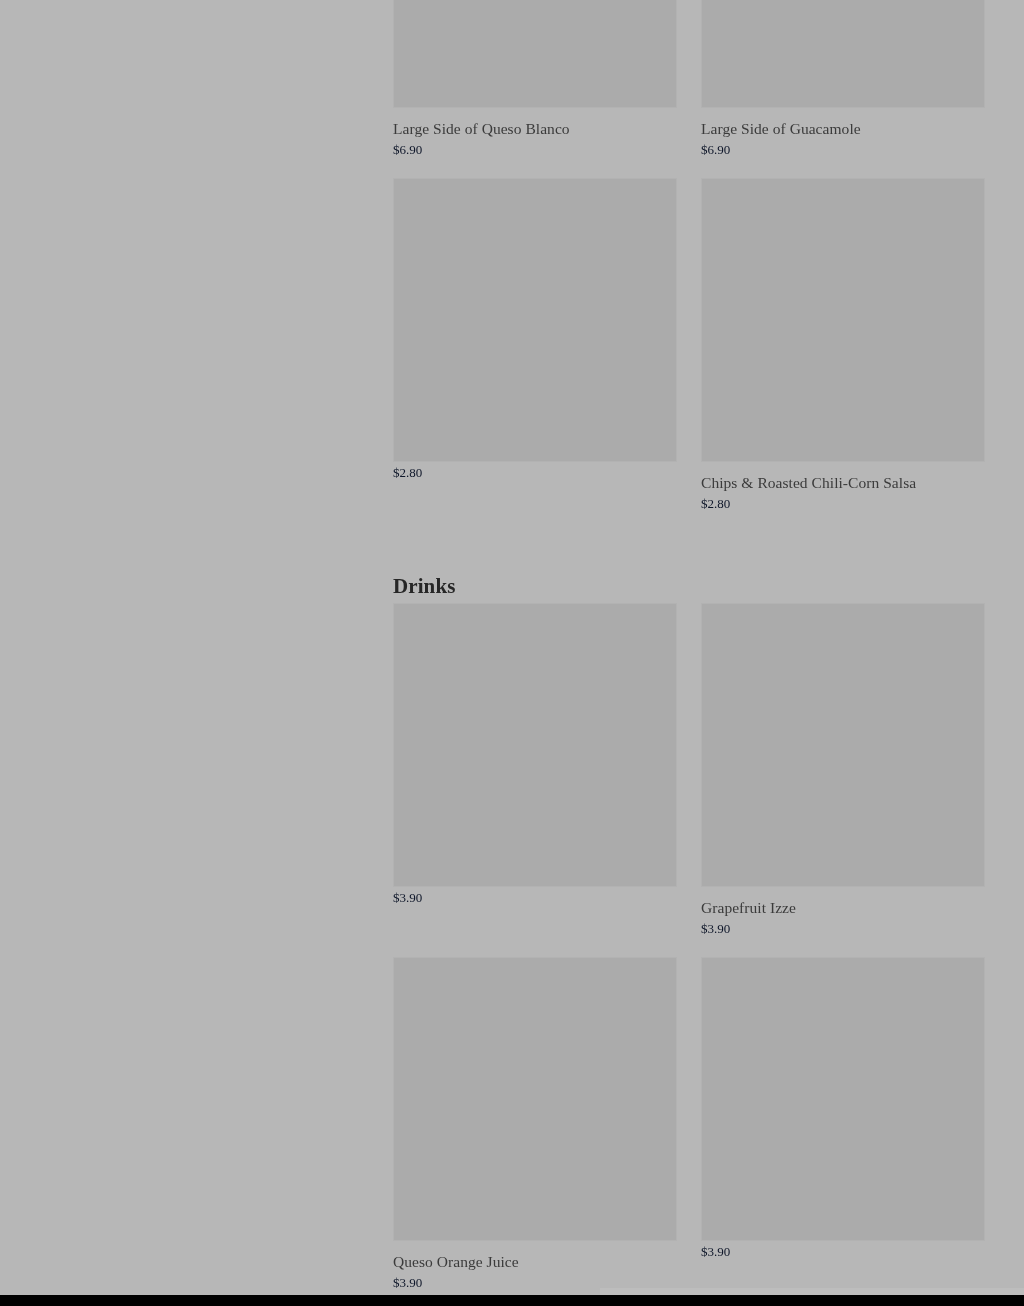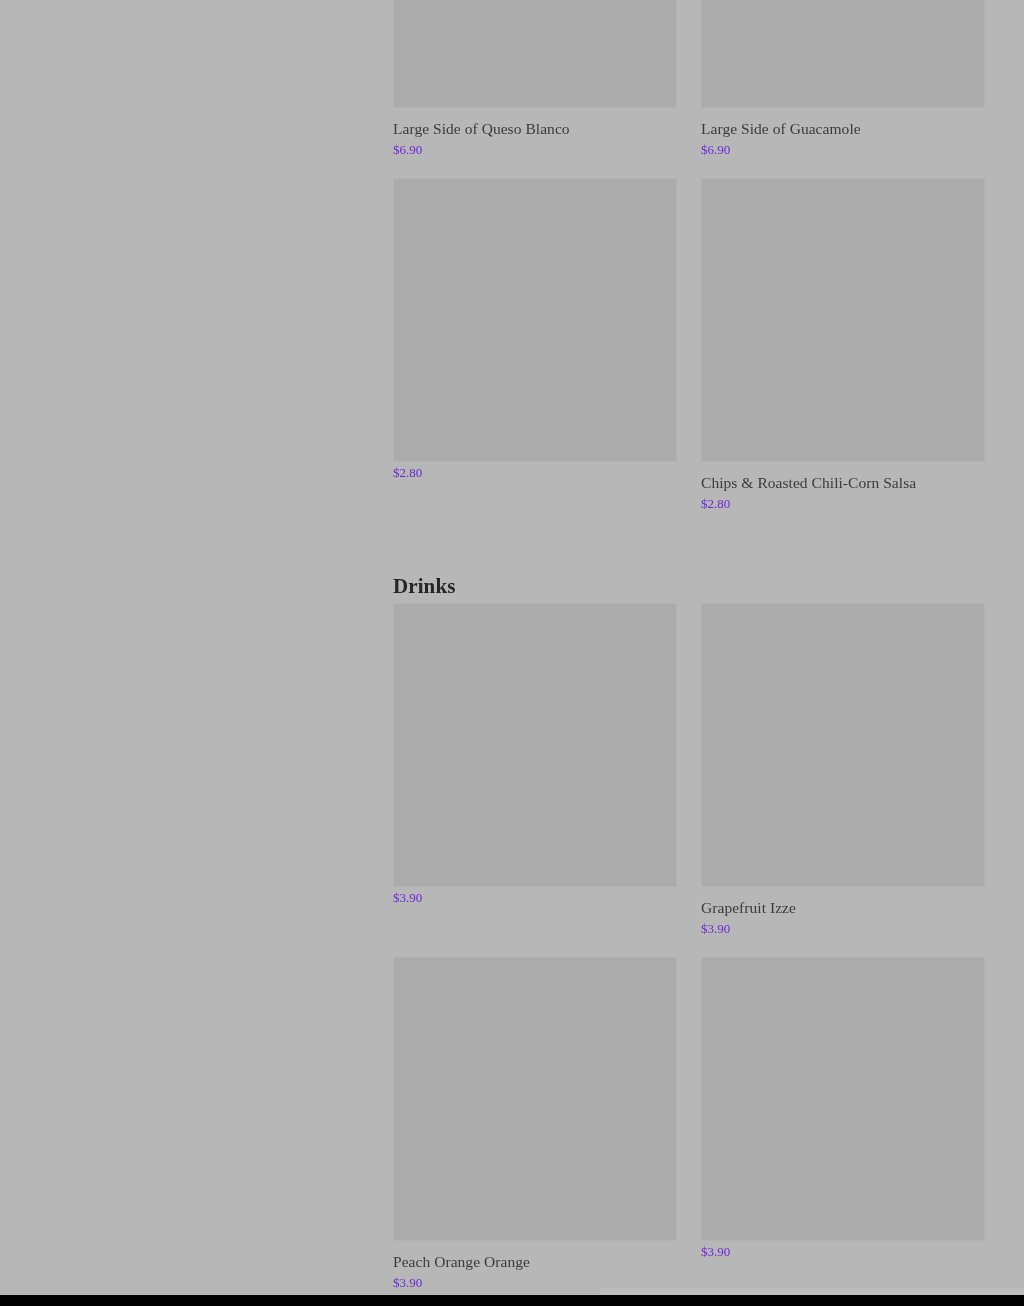--- a/index.html
+++ b/index.html
@@ -61,21 +61,21 @@
     line-height: 21px;
     color: #3b3b3b;
     margin-top: 10px;
     letter-spacing: 0.05px;
     white-space: nowrap;
   }
 
   .product-price {
     font-size: 13px;
     line-height: 18px;
-    color: #6d28d9;
+    color: #0f172a;
     margin-top: 2px;
   }
 
   .section-heading {
     font-size: 21px;
     line-height: 26px;
     font-weight: bold;
     color: #262626;
     margin-top: 41px;
     margin-bottom: 4px;
@@ -153,21 +153,21 @@
         </div>
 
         <div class="product-card">
           <div class="product-thumb"></div>
           <div class="product-name">Grapefruit Izze</div>
           <div class="product-price">$3.90</div>
         </div>
 
         <div class="product-card">
           <div class="product-thumb"></div>
-          <div class="product-name">Peach Orange Orange</div>
+          <div class="product-name">Queso Orange Juice</div>
           <div class="product-price">$3.90</div>
         </div>
 
         <div class="product-card">
           <div class="product-thumb"></div>
           <div class="product-price">$3.90</div>
         </div>
 
       </div>
     </div>

